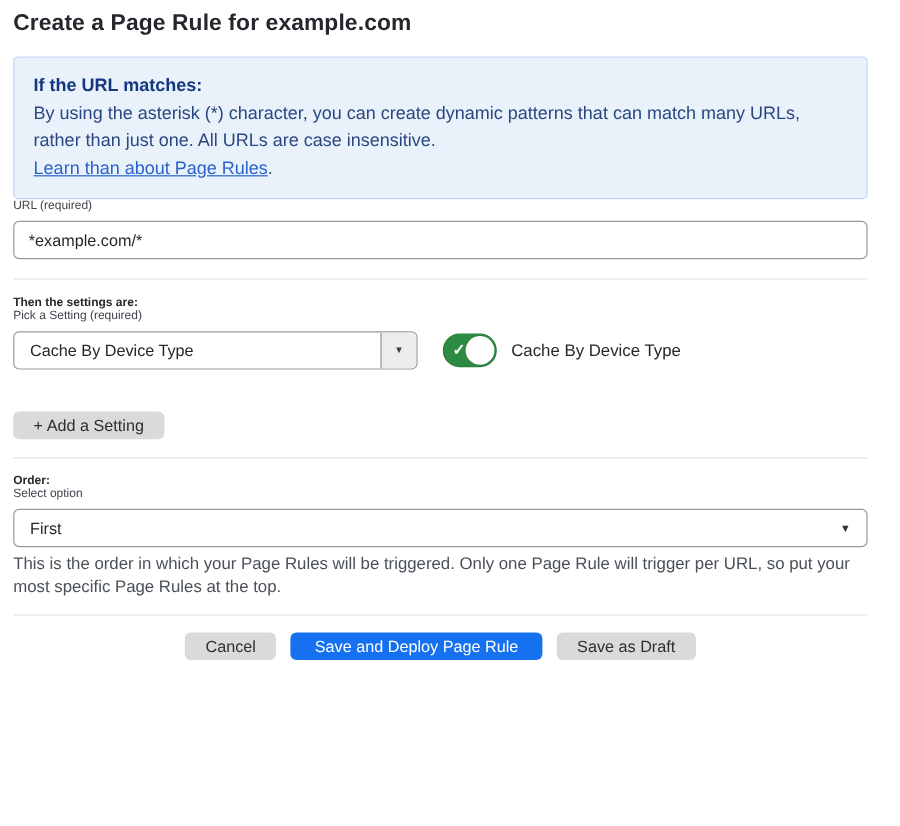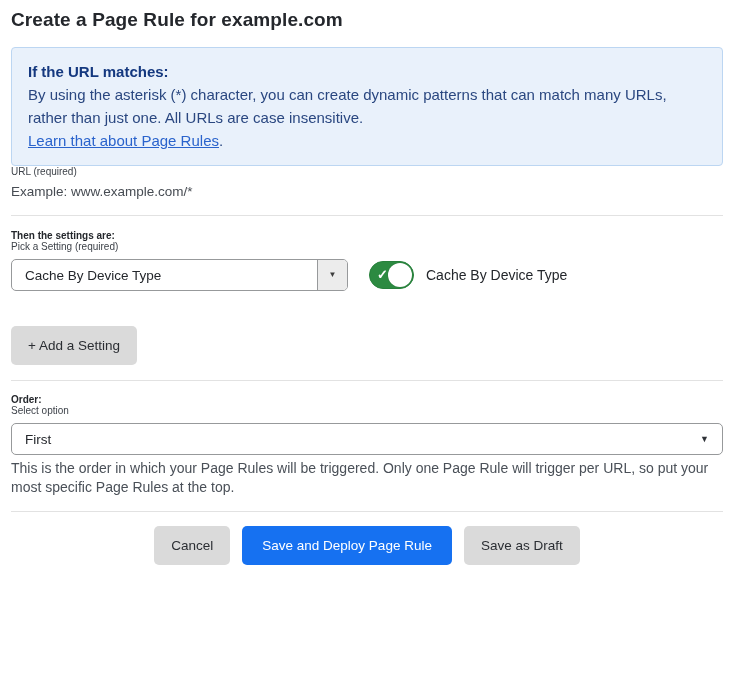--- a/index.html
+++ b/index.html
@@ -116,21 +116,21 @@
     box-shadow: 0 0 1px rgba(0,0,0,0.25);
   }
   .toggle-label {
     margin-left: 12px;
     font-size: 14px; color: #24272c;
   }
 
   .btn {
     font-family: "Liberation Sans", sans-serif;
     font-size: 13.5px;
-    height: 39px;
+    height: 23px;
     border: none; border-radius: 5px;
     padding: 0 17px;
     cursor: pointer;
     color: #2b2e33;
   }
   .btn.gray { background: #dadada; }
   .btn.blue { background: #1671f1; color: #ffffff; padding: 0 20px; }
   .btn.add-setting { margin-top: 35px; display: inline-block; }
 
   .order-helper {
@@ -145,25 +145,25 @@
 </head>
 <body>
 
 <div class="page">
 
   <h1 class="page-title">Create a Page Rule for example.com</h1>
 
   <div class="info-box">
     <div class="info-heading">If the URL matches:</div>
     <div class="info-body">By using the asterisk (*) character, you can create dynamic patterns that can match many URLs, rather than just one. All URLs are case insensitive.</div>
-    <div class="info-link-line"><a class="info-link" href="#">Learn that about Page Rules</a><span>.</span></div>
+    <div class="info-link-line"><a class="info-link" href="#">Learn than about Page Rules</a><span>.</span></div>
   </div>
 
   <label class="field-label mt-22">URL (required)</label>
-  <div class="helper">Example: www.example.com/*</div>
+  <input class="text-input" type="text" value="*example.com/*" style="">
 
   <hr class="divider">
 
   <h2 class="section-heading">Then the settings are:</h2>
 
   <label class="field-label mt-28">Pick a Setting (required)</label>
 
   <div class="setting-row">
     <div class="select-box setting-select">
       <span class="select-value">Cache By Device Type</span>

